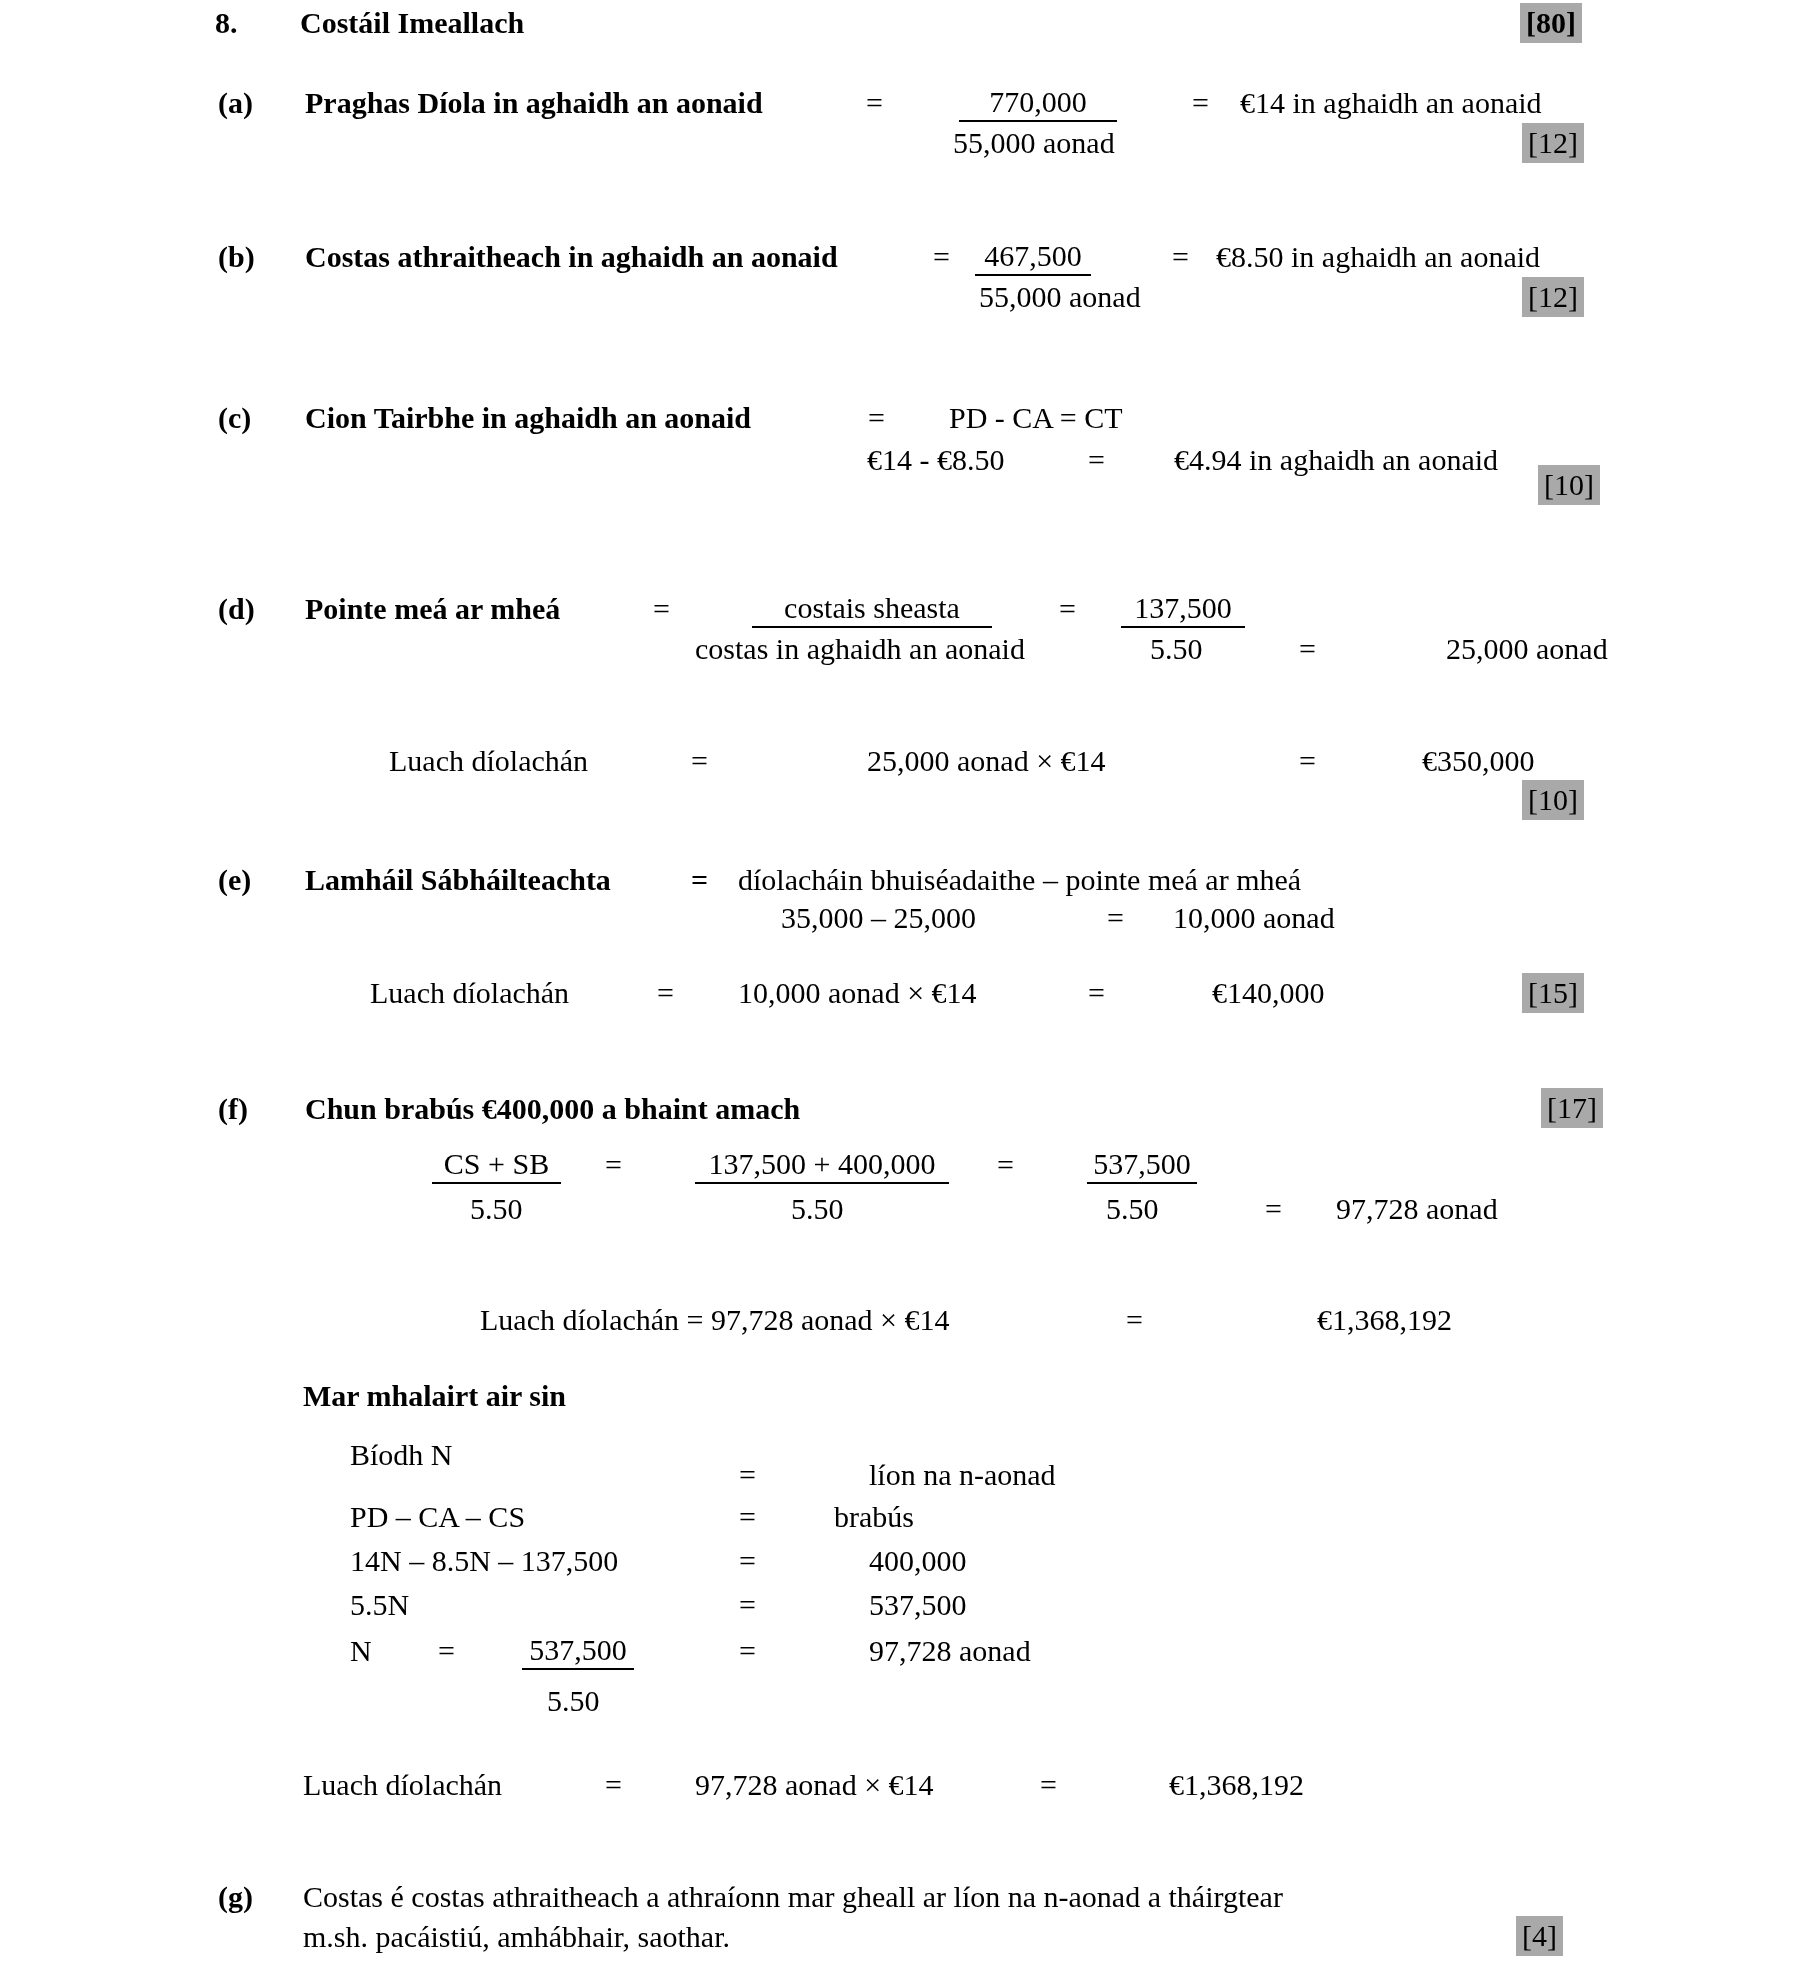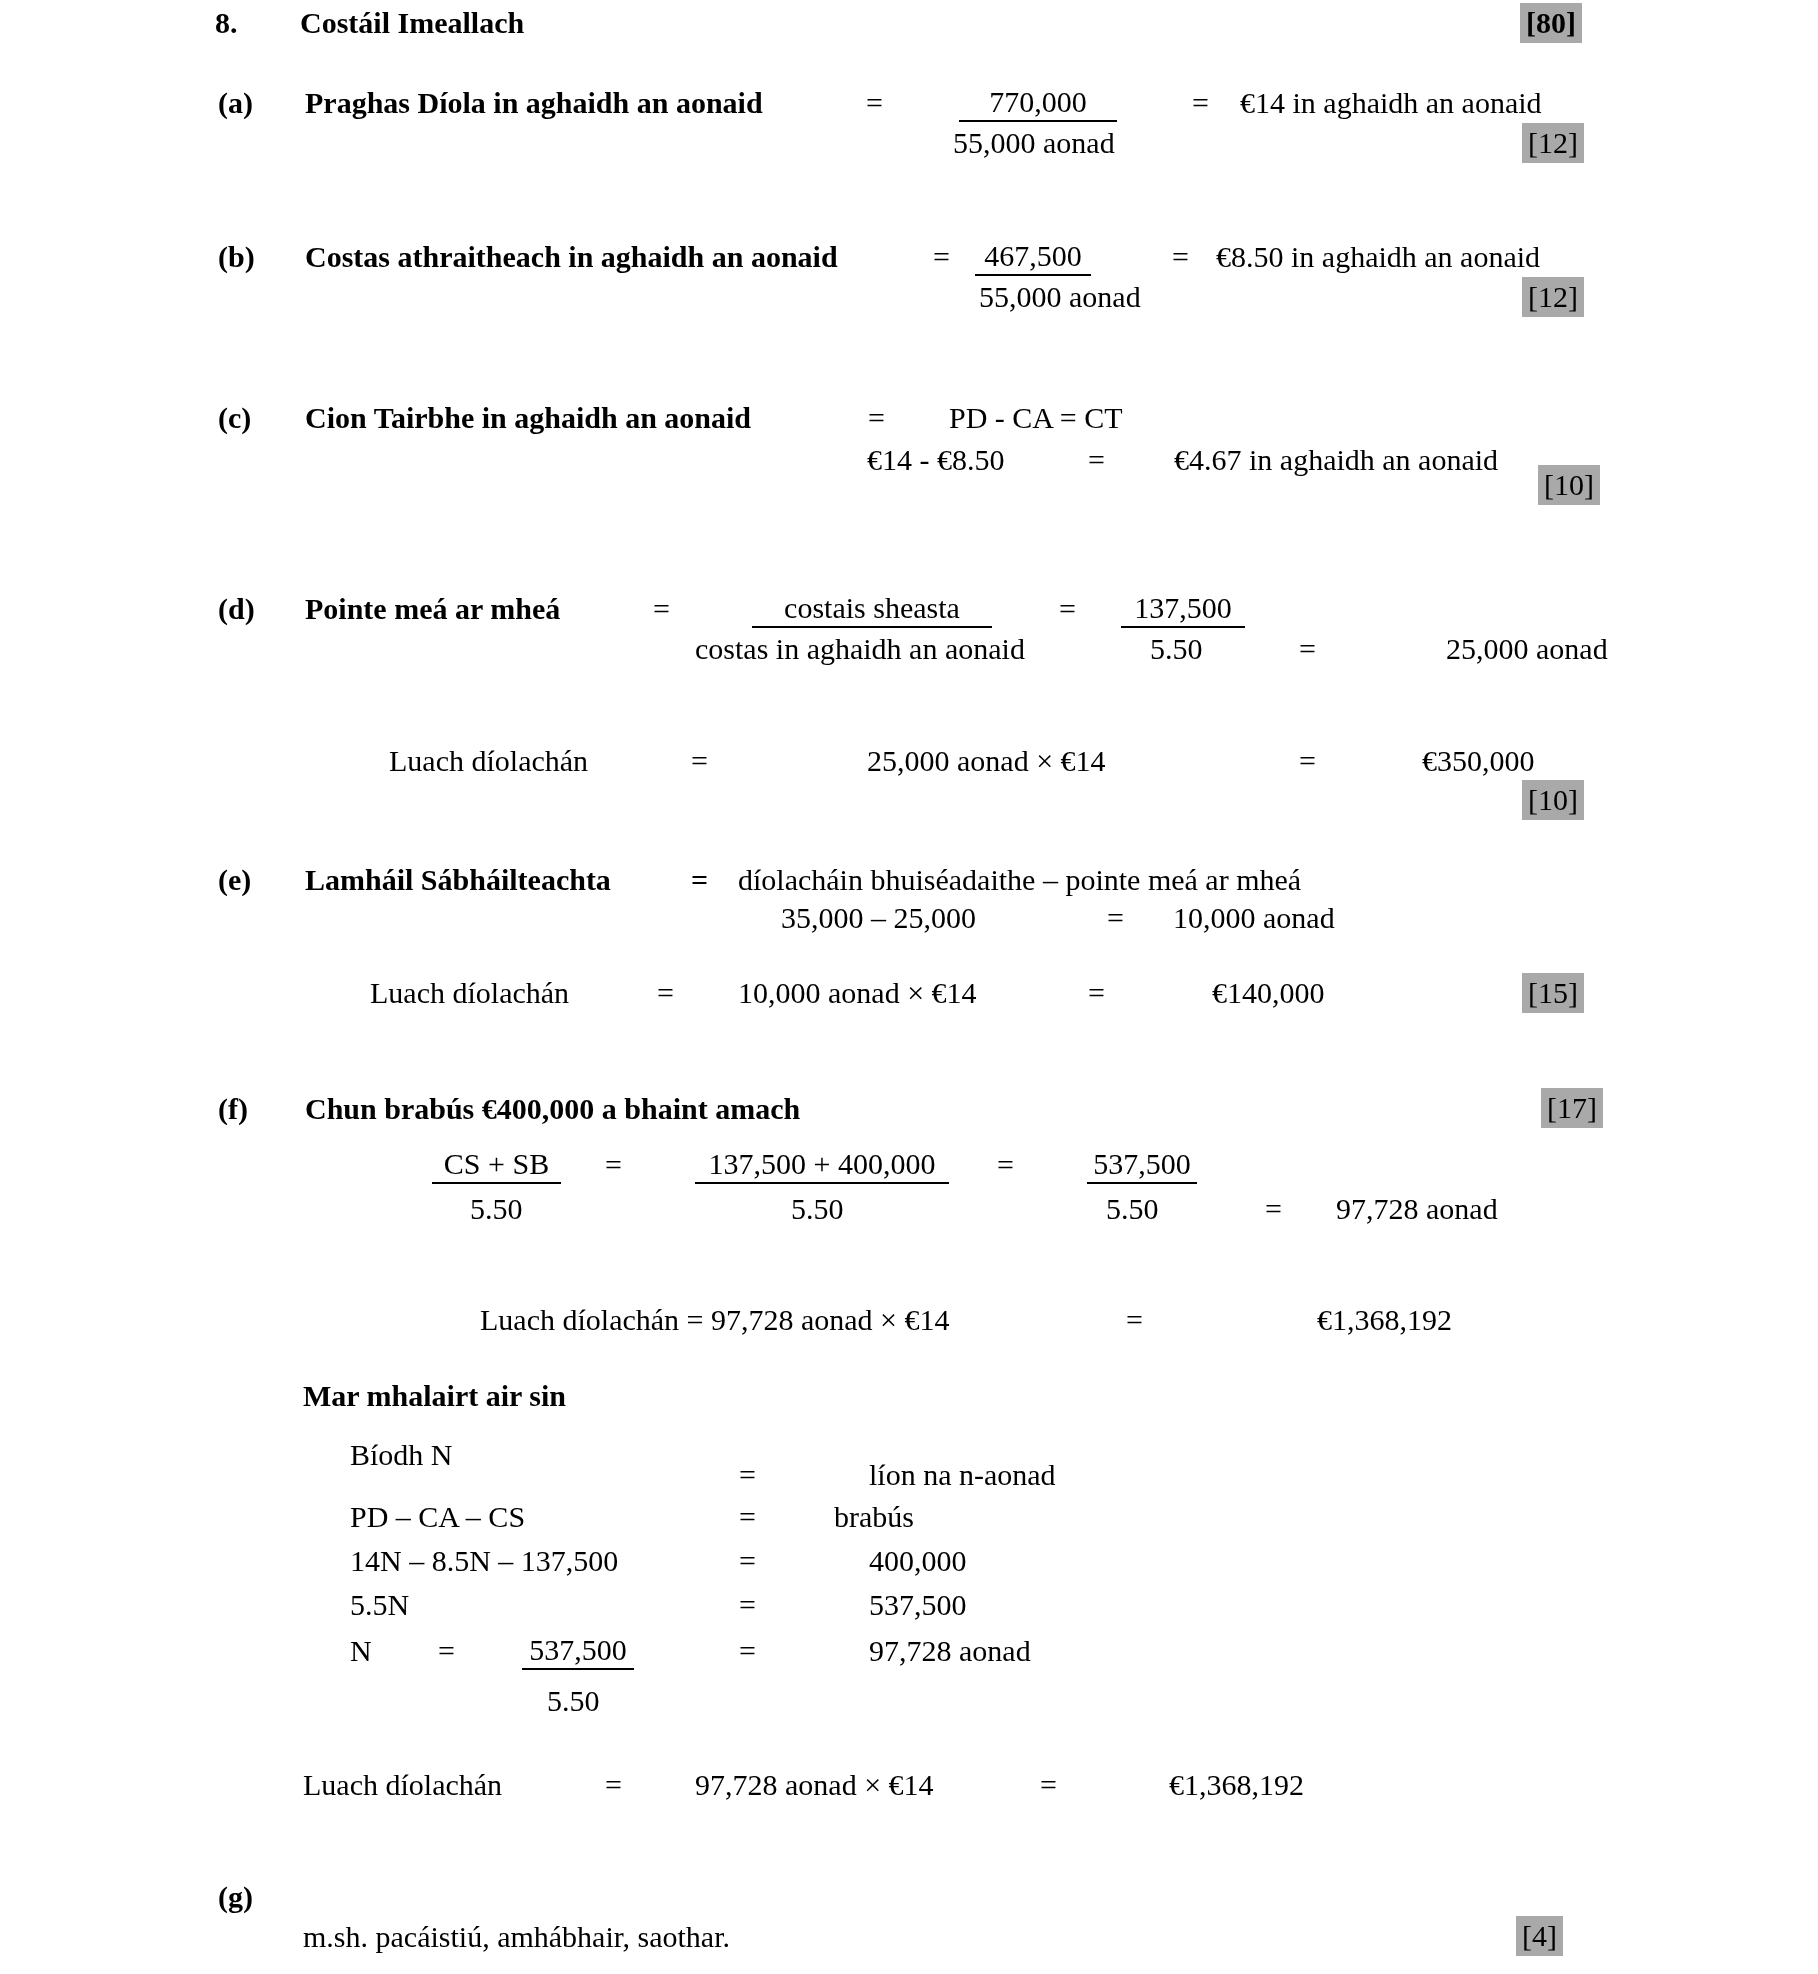--- a/index.html
+++ b/index.html
@@ -46,21 +46,21 @@
   <div class="t" style="left:1172px;top:238px;">=</div>
   <div class="t" style="left:1216px;top:238px;">€8.50 in aghaidh an aonaid</div>
   <div class="mark" style="left:1522px;top:277px;">[12]</div>
 
   <div class="t b" style="left:218px;top:399px;">(c)</div>
   <div class="t b" style="left:305px;top:399px;">Cion Tairbhe in aghaidh an aonaid</div>
   <div class="t" style="left:868px;top:399px;">=</div>
   <div class="t" style="left:949px;top:399px;">PD - CA = CT</div>
   <div class="t" style="left:867px;top:441px;">€14 - €8.50</div>
   <div class="t" style="left:1088px;top:441px;">=</div>
-  <div class="t" style="left:1174px;top:441px;">€4.67 in aghaidh an aonaid</div>
+  <div class="t" style="left:1174px;top:441px;">€4.94 in aghaidh an aonaid</div>
   <div class="mark" style="left:1538px;top:465px;">[10]</div>
 
   <div class="t b" style="left:218px;top:590px;">(d)</div>
   <div class="t b" style="left:305px;top:590px;">Pointe meá ar mheá</div>
   <div class="t" style="left:653px;top:590px;">=</div>
   <div class="t u" style="left:752px;top:590px;width:240px;">costais sheasta</div>
   <div class="t" style="left:695px;top:630px;">costas in aghaidh an aonaid</div>
   <div class="t" style="left:1059px;top:590px;">=</div>
   <div class="t u" style="left:1121px;top:590px;width:124px;">137,500</div>
   <div class="t" style="left:1150px;top:630px;">5.50</div>
@@ -133,16 +133,17 @@
   <div class="t" style="left:869px;top:1632px;">97,728 aonad</div>
   <div class="t" style="left:547px;top:1682px;">5.50</div>
 
   <div class="t" style="left:303px;top:1766px;">Luach díolachán</div>
   <div class="t" style="left:605px;top:1766px;">=</div>
   <div class="t" style="left:695px;top:1766px;">97,728 aonad × €14</div>
   <div class="t" style="left:1040px;top:1766px;">=</div>
   <div class="t" style="left:1169px;top:1766px;">€1,368,192</div>
 
   <div class="t b" style="left:218px;top:1878px;">(g)</div>
+  <div class="t" style="left:303px;top:1878px;">Costas é costas athraitheach a athraíonn mar gheall ar líon na n-aonad a tháirgtear</div>
   <div class="t" style="left:303px;top:1918px;">m.sh. pacáistiú, amhábhair, saothar.</div>
   <div class="mark" style="left:1516px;top:1916px;">[4]</div>
 
 </div>
 
 </body></html>

